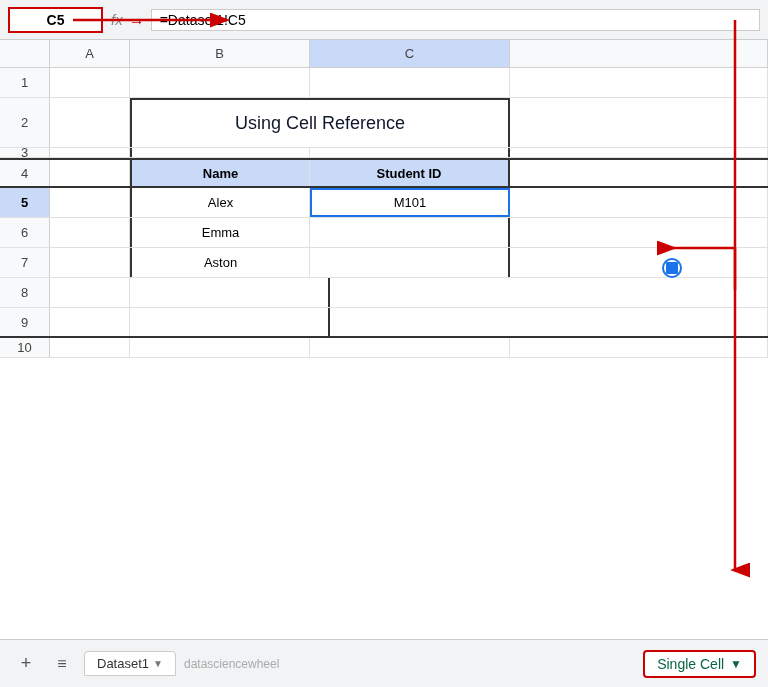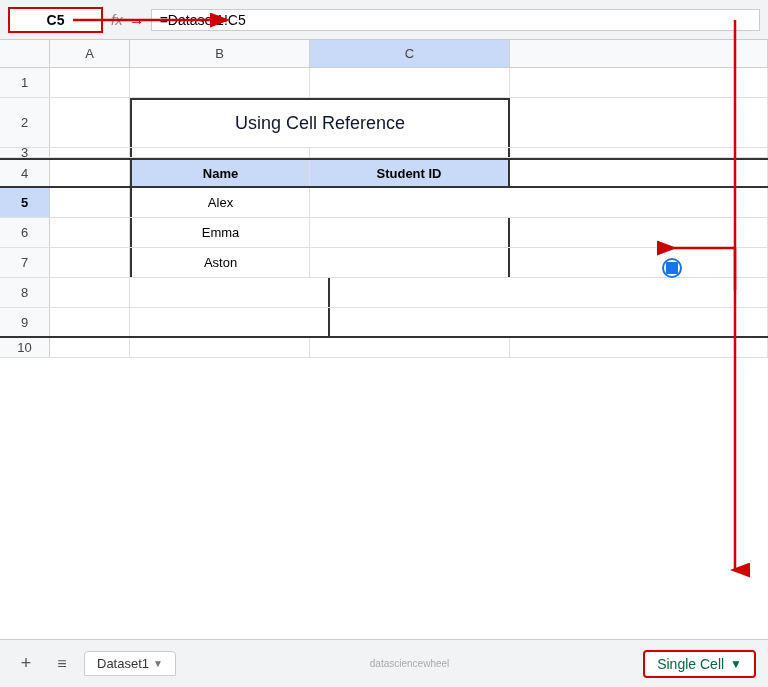--- a/index.html
+++ b/index.html
@@ -360,20 +360,23 @@
         <span>Student ID</span>
       </div>
       <div class="cell cell-d"></div>
     </div>
 
     <div class="ss-row row-5 data-row">
       <div class="row-num" style="background:#c9daf8;font-weight:bold;">5</div>
       <div class="cell cell-a"></div>
       <div class="cell cell-b">
         <span>Alex</span>
+      </div>
+      <div class="cell cell-c selected-cell">
+        <span>M101</span>
       </div>
       <div class="cell cell-d"></div>
     </div>
 
     <div class="ss-row row-6 data-row">
       <div class="row-num">6</div>
       <div class="cell cell-a"></div>
       <div class="cell cell-b">
         <span>Emma</span>
       </div>
@@ -446,18 +449,18 @@
   <div class="add-sheet-btn">
     <span>+</span>
   </div>
   <div class="sheet-menu-btn">
     <span>≡</span>
   </div>
   <div class="sheet-tab">
     <span>Dataset1</span>
     <span class="sheet-tab-arrow">▼</span>
   </div>
-  <div style="flex:1;font-size:10px;color:#aaa;text-align:center;">datasciencewheel</div>
+  <div style="flex:1;font-size:12px;color:#aaa;">datasciencewheel</div>
   <div class="single-cell-btn">
     <span>Single Cell</span>
     <span class="single-cell-arrow">▼</span>
   </div>
 </div>
 
 </body></html>

